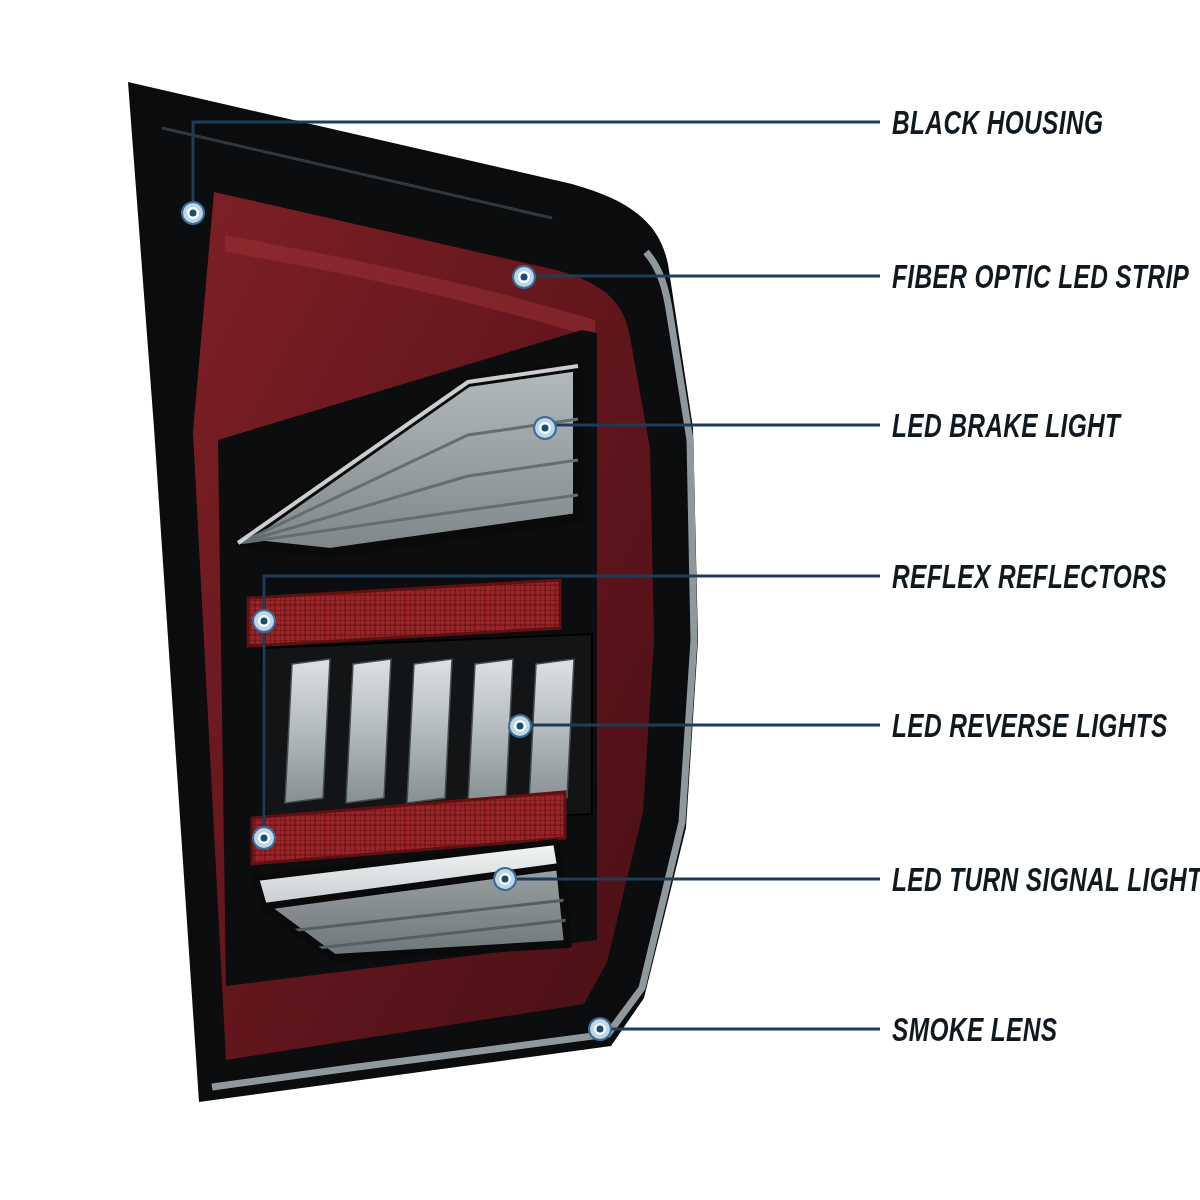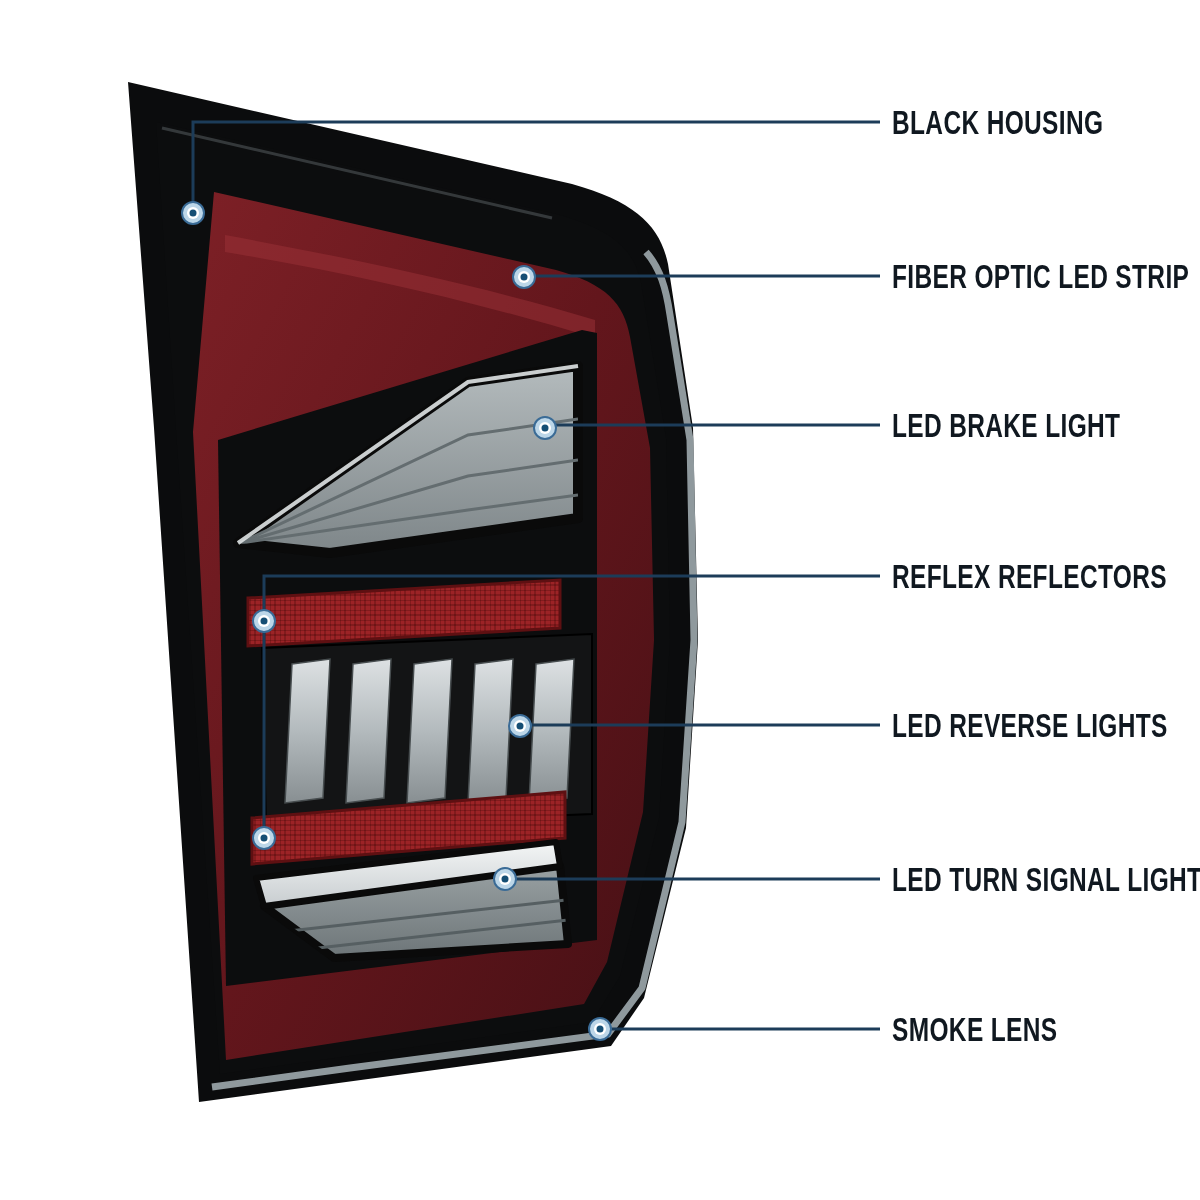--- a/index.html
+++ b/index.html
@@ -2,20 +2,21 @@
 <html><head>
 <meta charset="utf-8">
 <style>
   html,body{margin:0;padding:0;background:#ffffff;}
   #stage{
     position:relative;
     width:1200px;height:1200px;
     background:#ffffff;
     overflow:hidden;
     font-family:"Liberation Sans", sans-serif;
+    font-style:italic;
   }
   #art{position:absolute;left:0;top:0;width:1200px;height:1200px;}
   .callout-label{
     position:absolute;
     left:892px;
     height:38px;
     line-height:38px;
     font-size:34px;
     font-weight:700;
     color:#101820;

